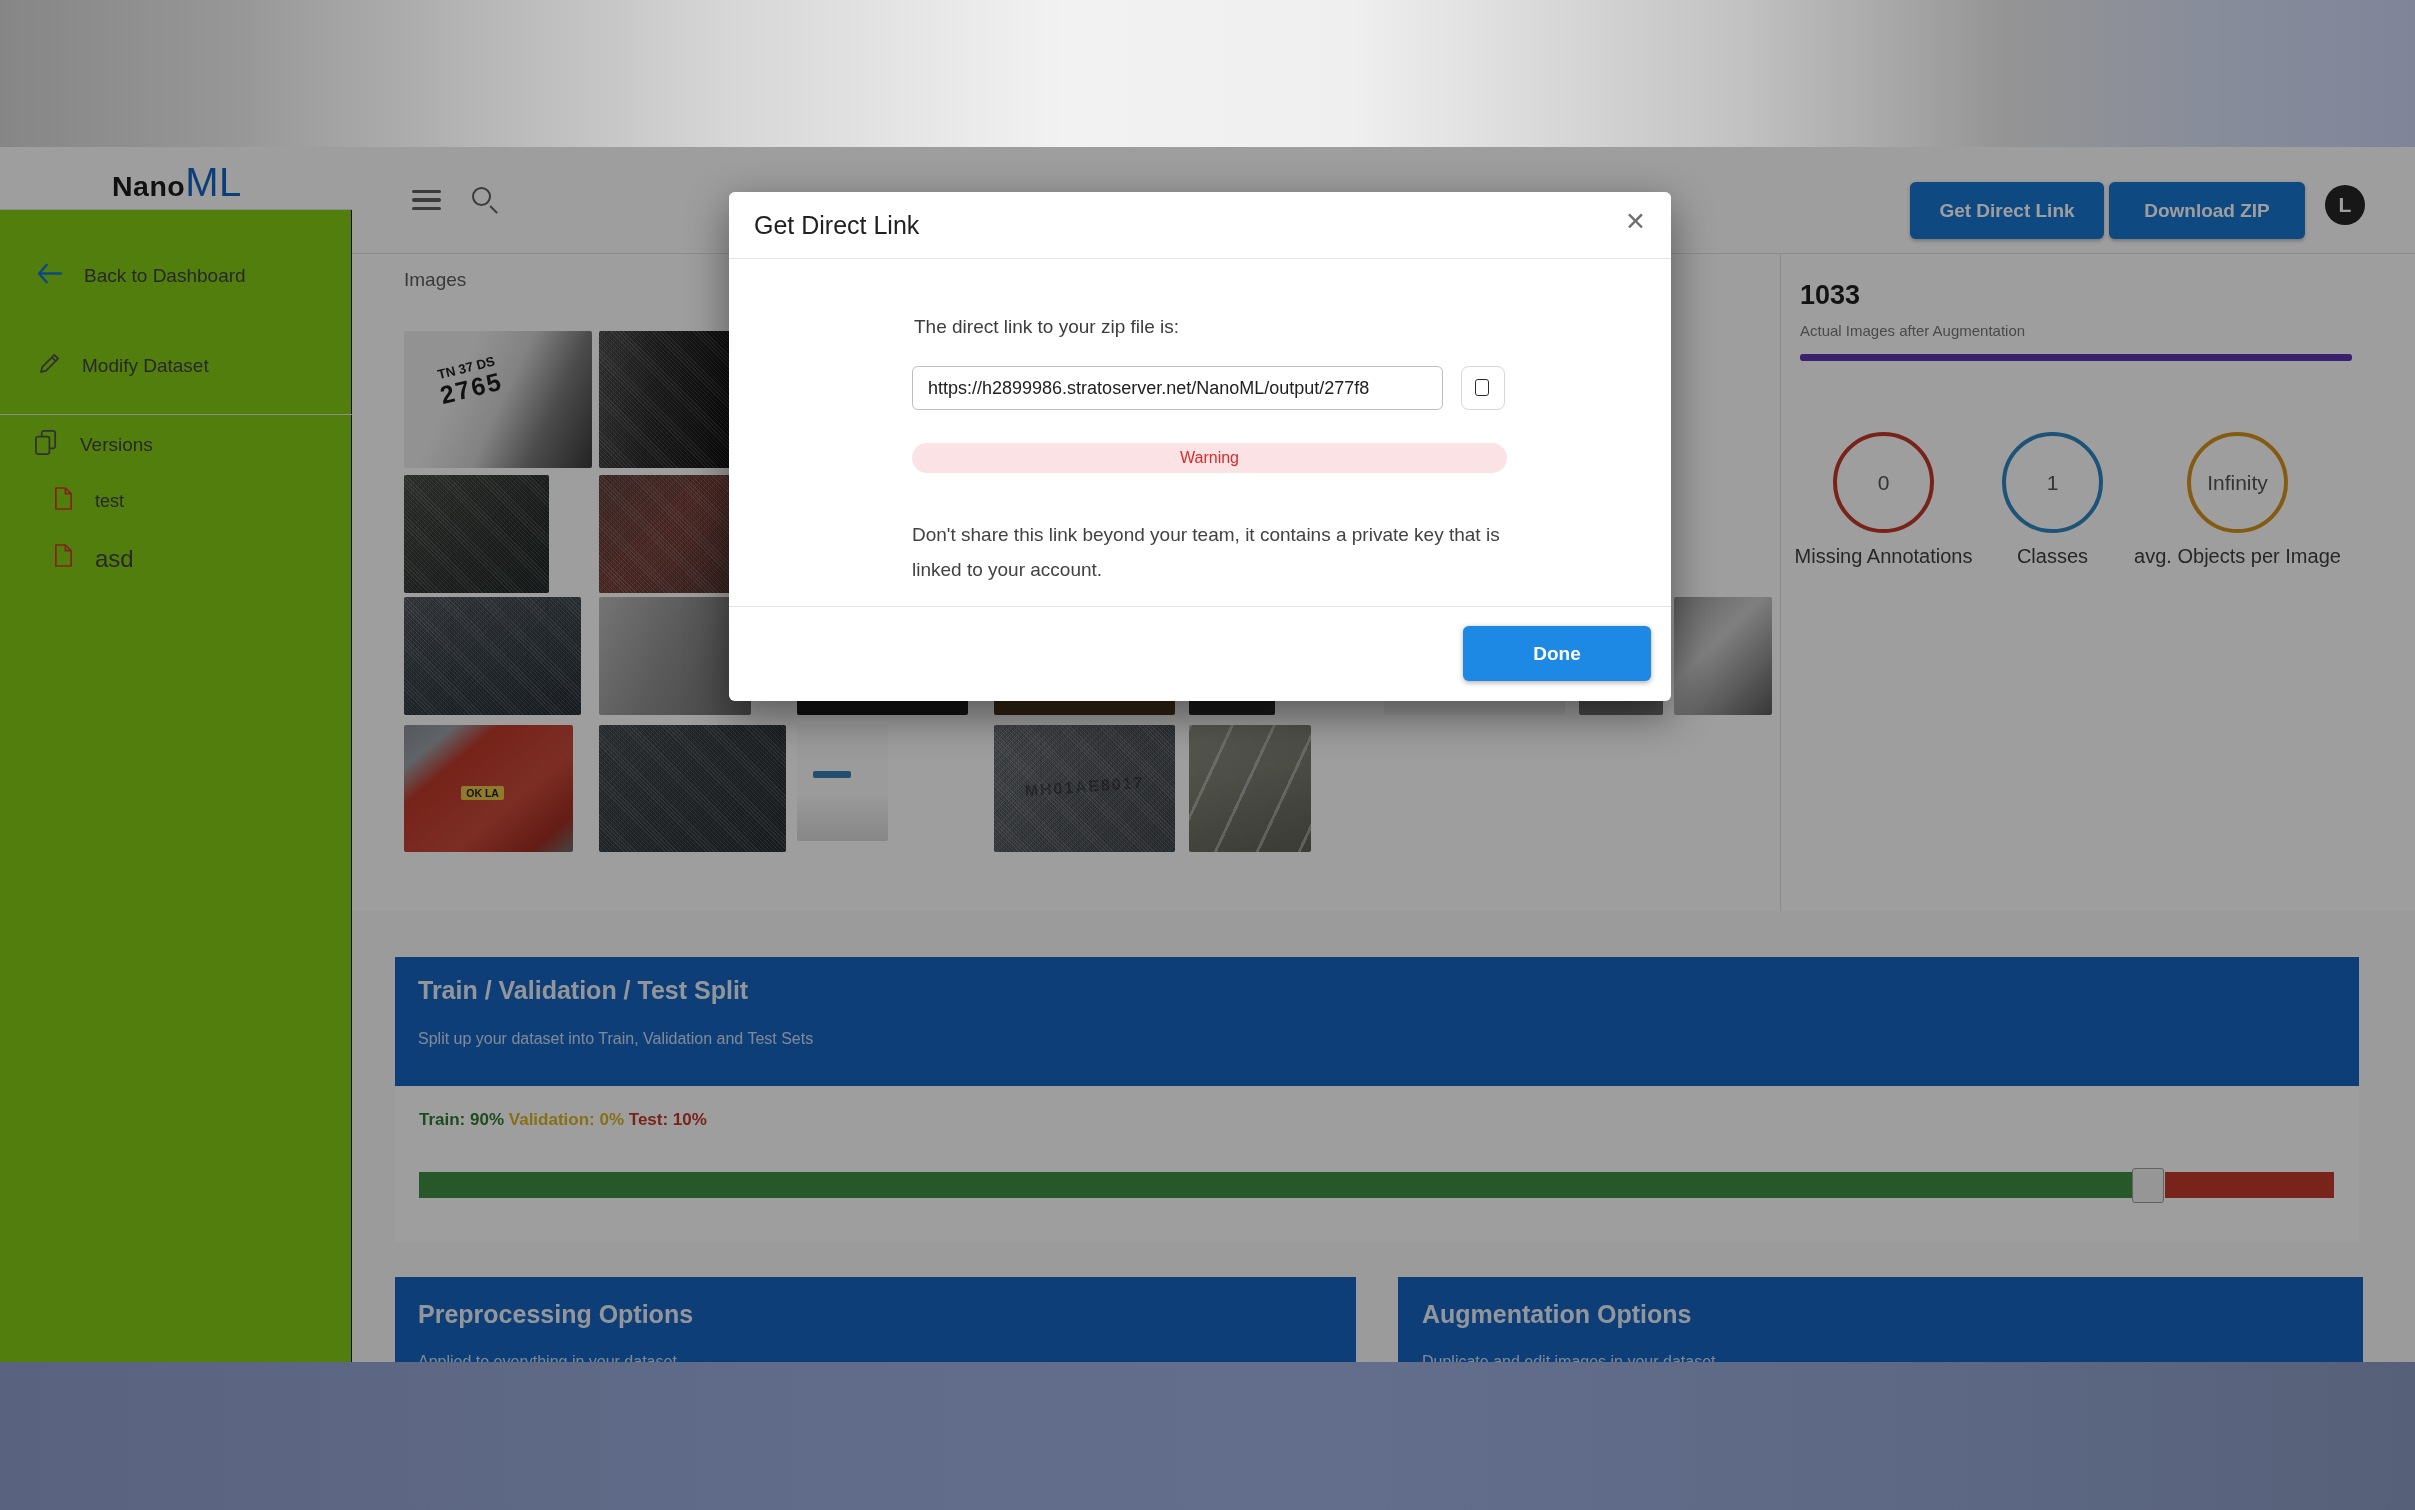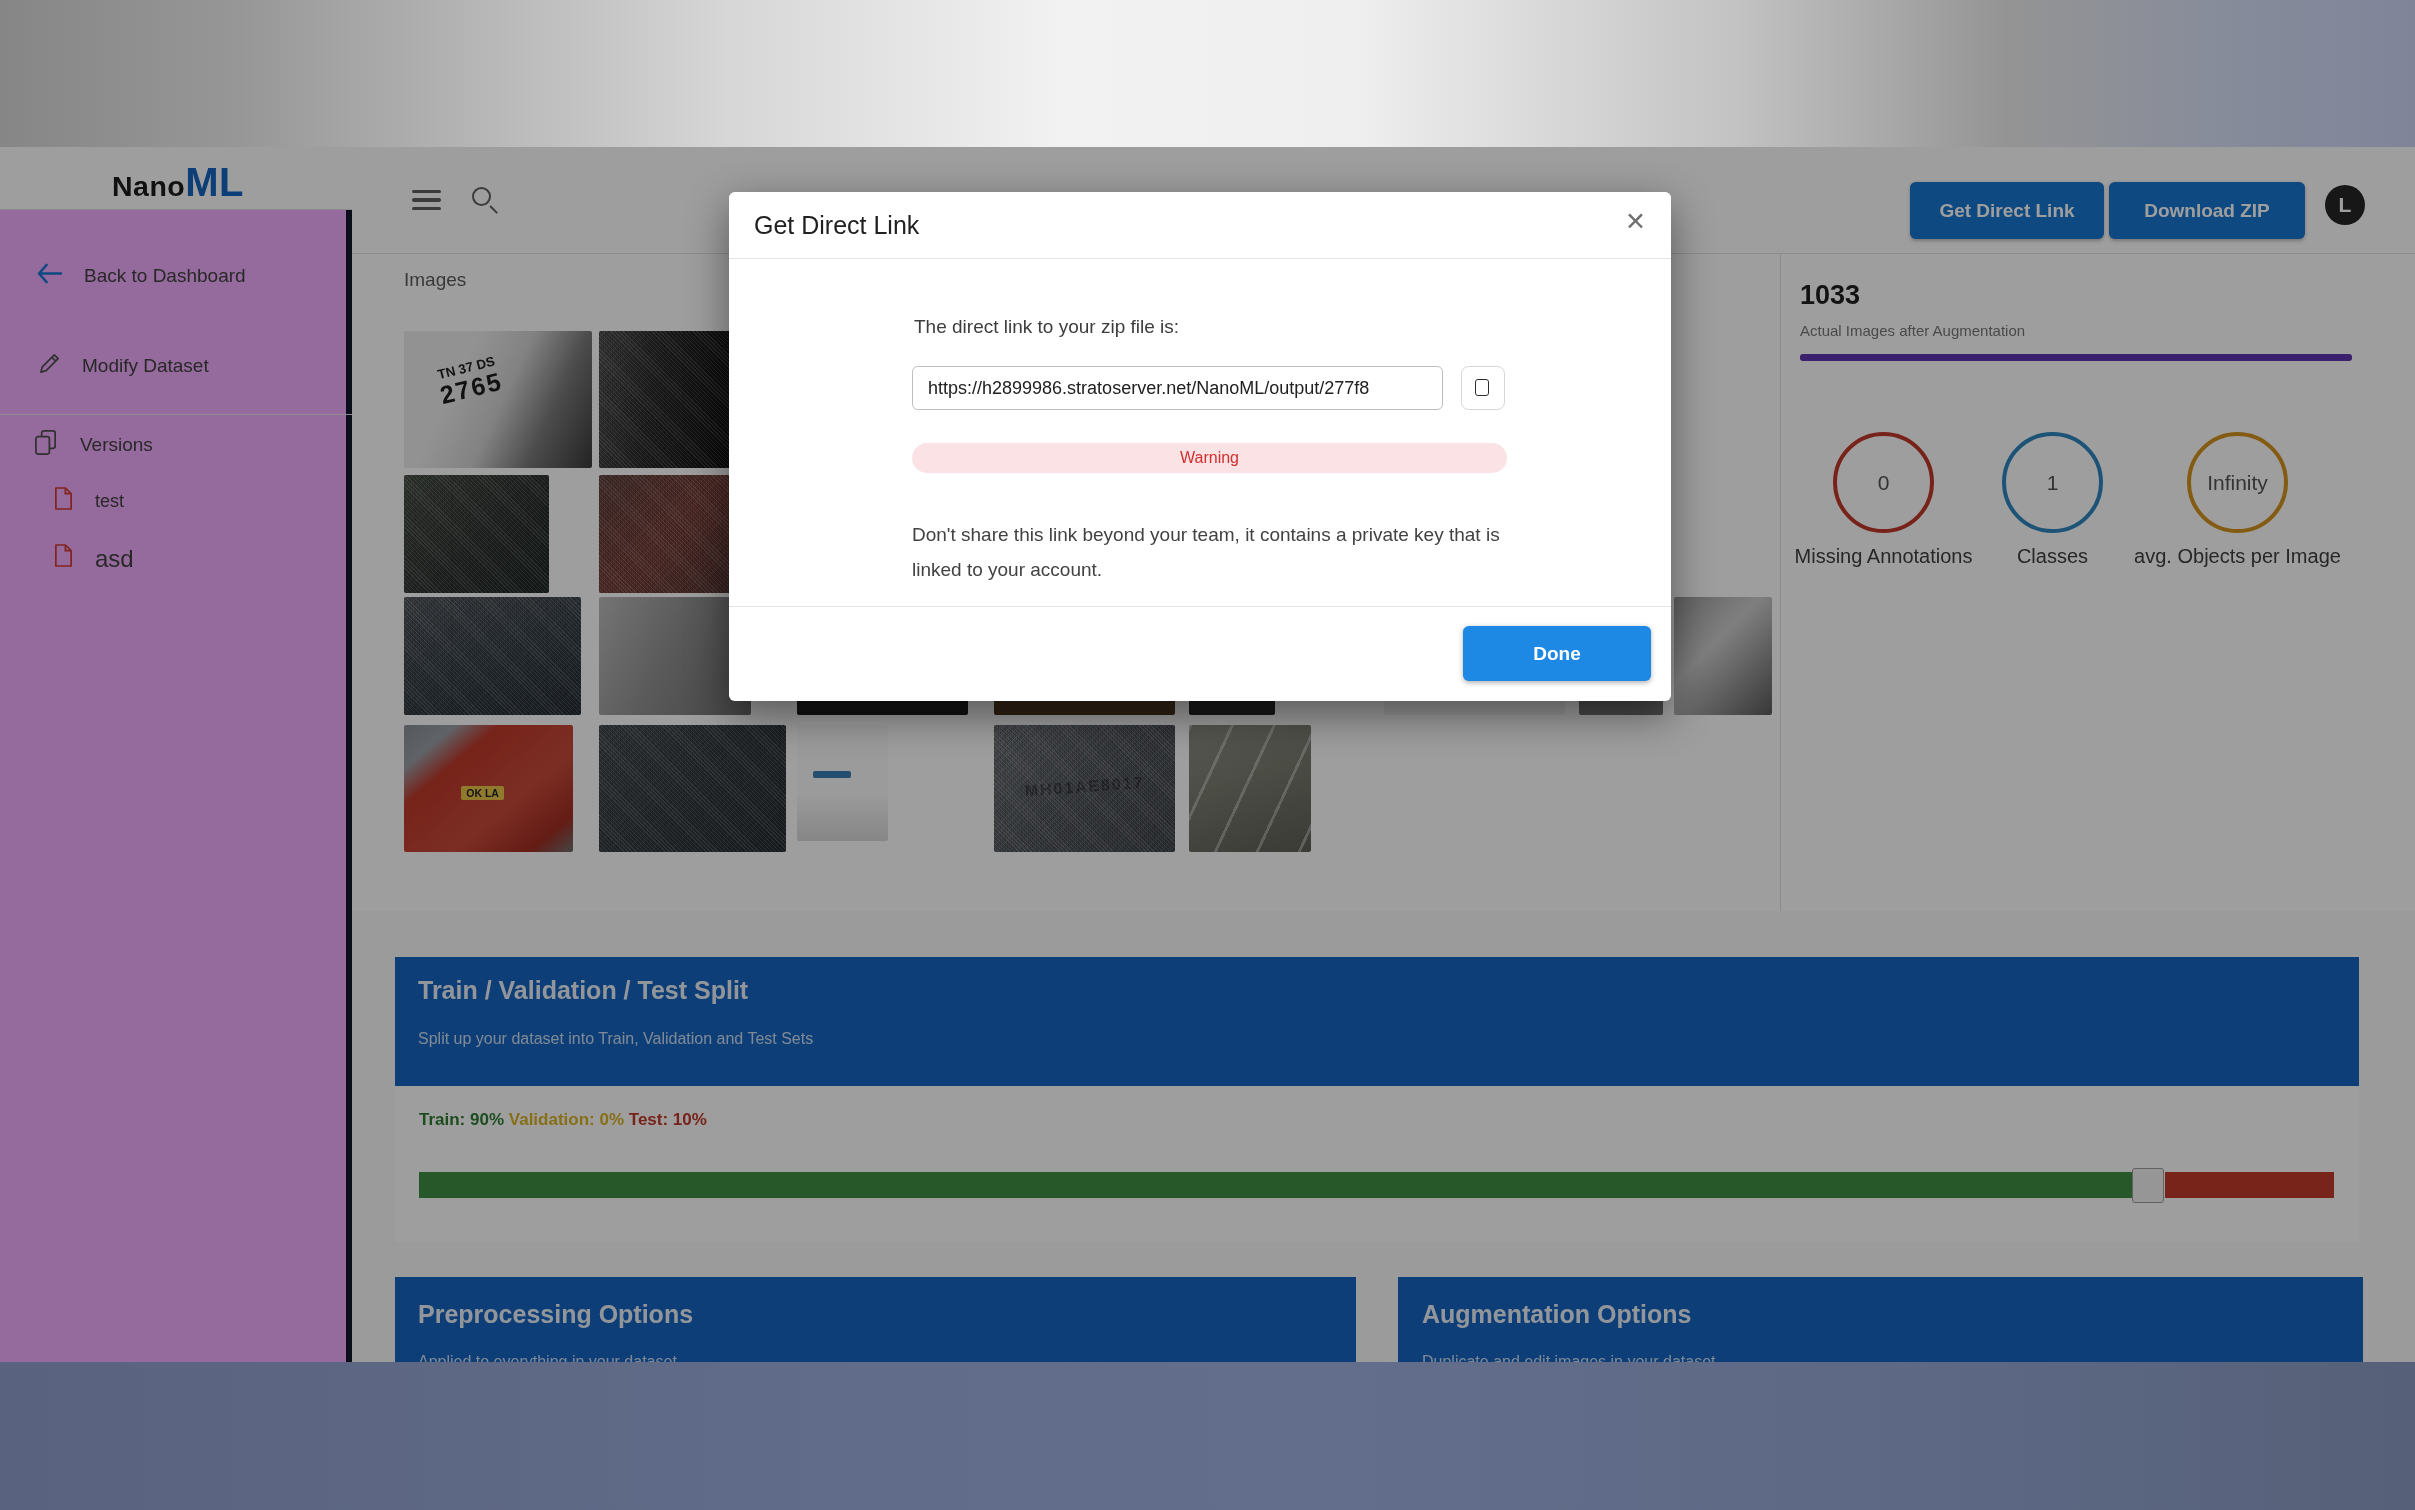--- a/index.html
+++ b/index.html
@@ -11,26 +11,26 @@
   .band-top { position:absolute; left:0; top:0; width:2416px; height:147px;
     background:linear-gradient(90deg,#868686 0%,#979797 10%,#d6d6d6 30%,#f2f2f2 44%,#efefef 56%,#c2c2c2 72%,#949494 83%,#878c9b 92%,#7f8499 100%); }
   .band-bottom { position:absolute; left:0; top:1362px; width:2416px; height:148px;
     background:linear-gradient(90deg,#59637f 0%,#616c8a 35%,#636e8c 55%,#5d6885 80%,#566078 100%); }
 
   
   .viewport { position:absolute; left:0; top:147px; width:2416px; height:1215px;
     background:#fafafa; overflow:hidden; }
 
   
-  .sidebar { position:absolute; left:0; top:0; width:352px; height:1215px; background:#f0abfc;
-    border-right:6px solid #0f172a; }
+  .sidebar { position:absolute; left:0; top:0; width:352px; height:1215px; background:#84cc16;
+    border-right:1px solid #0f172a; }
   .logo-area { position:absolute; left:0; top:0; width:352px; height:63px; background:#fff;
     border-bottom:1px solid #e0e0e0; display:flex; align-items:baseline; padding-left:112px; padding-top:13.3px; }
   .logo-nano { font-size:28.5px; font-weight:800; color:#1c1c1c; letter-spacing:0.5px; }
-  .logo-ml { font-size:40px; font-weight:700; color:#1565c0; letter-spacing:0.5px; }
+  .logo-ml { font-size:40px; font-weight:400; color:#1565c0; letter-spacing:0.5px; }
   .nav-item { position:absolute; display:flex; align-items:center; gap:21px; color:#424242;
     font-size:19px; cursor:pointer; }
   .nav-item svg { flex:0 0 auto; }
   .side-divider { position:absolute; left:0; width:352px; border-top:1px solid #e0e0e0; }
 
   
   .toolbar { position:absolute; left:352px; top:0; width:2064px; height:107px; background:#fff;
     border-bottom:1px solid #e0e0e0; }
   .hamburger { position:absolute; left:60px; top:43px; width:28.5px; height:21px; cursor:pointer; }
   .hamburger div { height:3.3px; background:#5f5f5f; margin-bottom:5.2px; border-radius:1.9px; }

